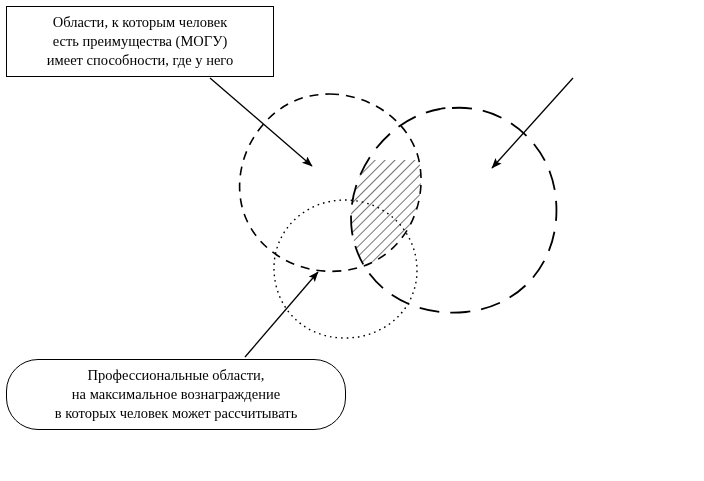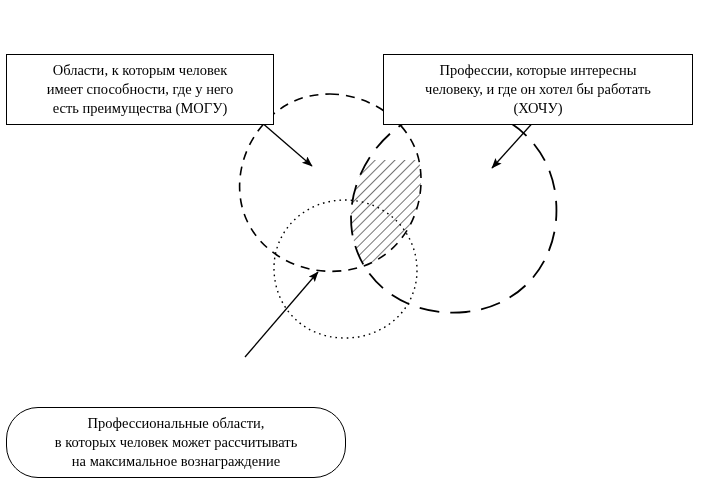--- a/index.html
+++ b/index.html
@@ -30,21 +30,20 @@
     border: 1px solid #000000;
     background: #ffffff;
     box-sizing: border-box;
     text-align: center;
     font-family: "Liberation Serif", serif;
     font-size: 14.5px;
     line-height: 1.3;
     color: #000000;
     padding: 6px 8px;
     z-index: 5;
-    margin-top: 48px;
   }
   #label-mogu {
     left: 6px;
     top: 6px;
     width: 268px;
   }
   #label-hochu {
     left: 383px;
     top: 6px;
     width: 310px;
@@ -92,29 +91,24 @@
 
     <path d="M345,200 C386,200 417,232 417,270 C417,310 384,338 345,338 C304,338 274,308 274,268 C274,230 305,200 345,200 Z" fill="none" stroke="#000000" stroke-width="1.4" stroke-dasharray="1.6,4"></path>
 
     <line x1="210" y1="78" x2="312" y2="166" stroke="#000000" stroke-width="1.3" marker-end="url(#arrowHead)"></line>
     <line x1="573" y1="78" x2="492" y2="168" stroke="#000000" stroke-width="1.3" marker-end="url(#arrowHead)"></line>
     <line x1="245" y1="357" x2="318" y2="272" stroke="#000000" stroke-width="1.3" marker-end="url(#arrowHead)"></line>
   </svg>
 
   <div class="label-box" id="label-mogu">
     <span class="label-line">Области, к которым человек</span>
+    <span class="label-line">есть преимущества (МОГУ)</span>
     <span class="label-line">имеет способности, где у него</span>
-    <span class="label-line">есть преимущества (МОГУ)</span>
   </div>
 
-  <div class="label-box" id="label-hochu">
-    <span class="label-line">Профессии, которые интересны</span>
-    <span class="label-line">человеку, и где он хотел бы работать</span>
-    <span class="label-line">(ХОЧУ)</span>
-  </div>
 
   <div class="label-box" id="label-nado">
     <span class="label-line">Профессиональные области,</span>
+    <span class="label-line">на максимальное вознаграждение</span>
     <span class="label-line">в которых человек может рассчитывать</span>
-    <span class="label-line">на максимальное вознаграждение</span>
   </div>
 
 </div>
 
 </body></html>

